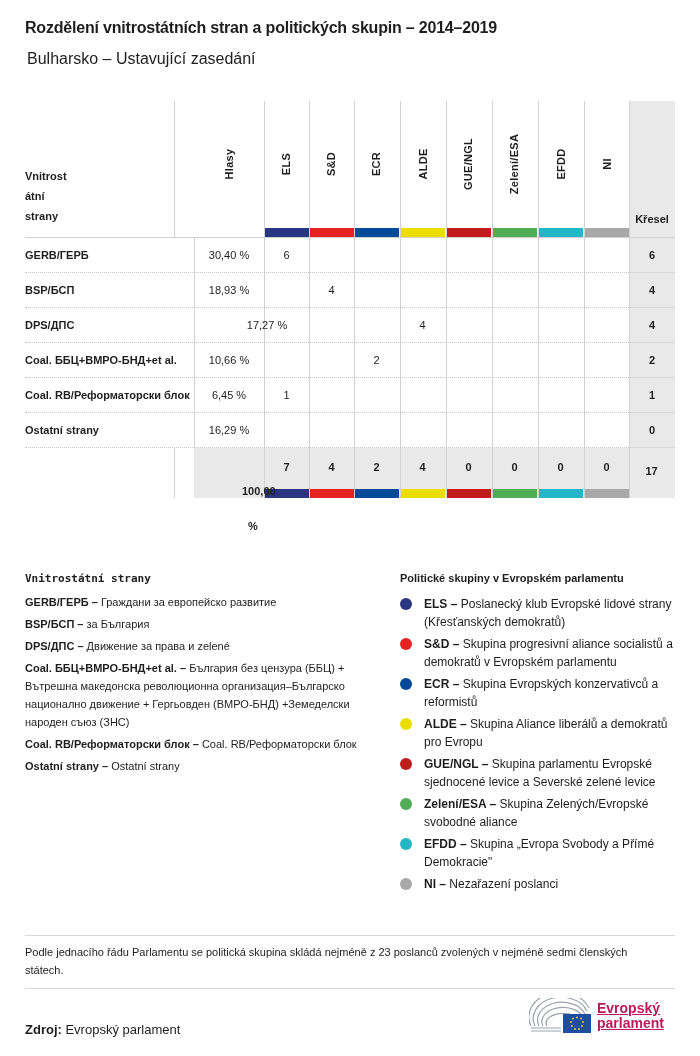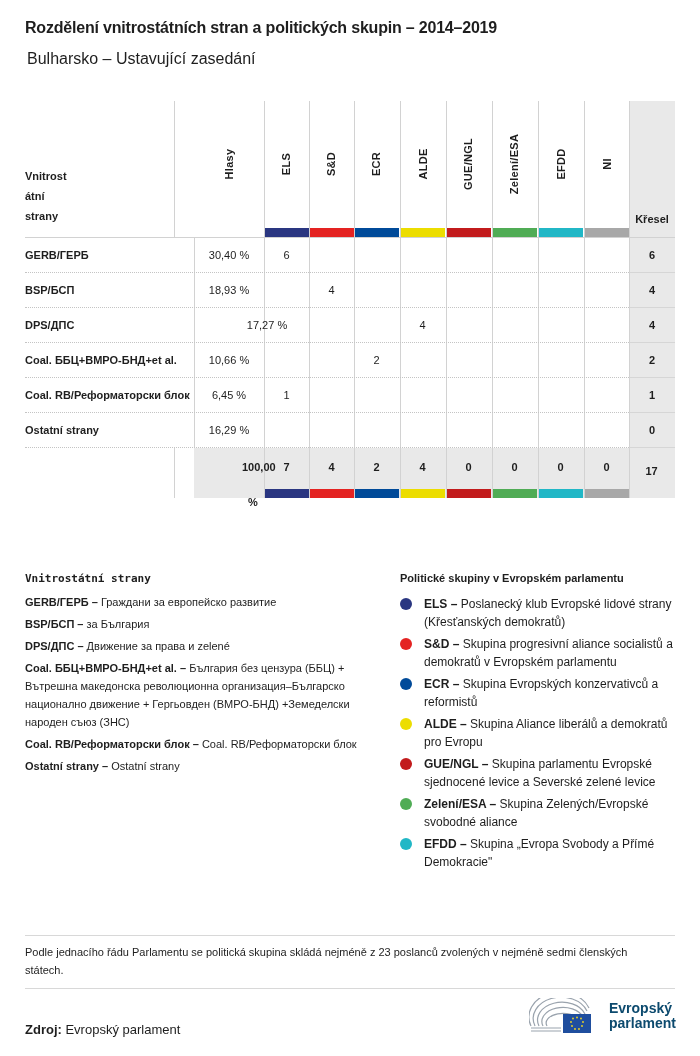--- a/index.html
+++ b/index.html
@@ -31,21 +31,21 @@
   .leg-right { position: absolute; left: 400px; top: 572px; width: 285px; }
   .leg-right h3 { font-size: 11px; font-weight: bold; margin-bottom: 11px; }
   .grp { display: flex; align-items: flex-start; margin-bottom: 4px; }
   .dot { width: 12px; height: 12px; border-radius: 50%; margin-top: 3px; margin-right: 12px; flex: 0 0 12px; }
   .grp p { font-size: 12px; line-height: 18px; }
 
   .rule { position: absolute; left: 25px; width: 650px; height: 1px; background: #d8d8d8; }
   .note { position: absolute; left: 25px; top: 943px; width: 640px; font-size: 11px; line-height: 18px; }
   .source { position: absolute; left: 25px; top: 1022px; font-size: 13px; }
   .logo { position: absolute; left: 529px; top: 998px; display: flex; align-items: center; }
-  .logo-text { font-size: 14px; font-weight: bold; color: #0c4a6e; line-height: 15px; margin-left: 16px; }
+  .logo-text { font-size: 14px; font-weight: bold; color: #be185d; line-height: 15px; margin-left: 4px; text-decoration: underline; }
 </style>
 </head>
 <body>
 
 <div class="title">Rozdělení vnitrostátních stran a politických skupin – 2014–2019</div>
 <div class="subtitle">Bulharsko – Ustavující zasedání</div>
 
 <div class="tbl" id="tbl">
   <div class="hdr-left">
     <div>Vnitrost</div>
@@ -182,21 +182,21 @@
     <div class="cell" style="top: 413px; left: 309px; width: 45px;"></div>
     <div class="cell" style="top: 413px; left: 354px; width: 45px;"></div>
     <div class="cell" style="top: 413px; left: 400px; width: 45px;"></div>
     <div class="cell" style="top: 413px; left: 446px; width: 45px;"></div>
     <div class="cell" style="top: 413px; left: 492px; width: 45px;"></div>
     <div class="cell" style="top: 413px; left: 538px; width: 45px;"></div>
     <div class="cell" style="top: 413px; left: 584px; width: 45px;"></div>
     <div class="cell b" style="top: 413px; left: 629px; width: 46px;">0</div>
     <div class="dotline" style="left: 25px; top: 447px; width: 604px;"></div>
     <div class="hline" style="left: 629px; top: 447px; width: 46px; background: rgb(214, 214, 214);"></div>
-    <div class="cell b" style="top: 450px; left: 194px; width: 70px; padding-left: 48px;">100,00 %</div>
+    <div class="cell b" style="top: 474px; left: 194px; width: 70px; padding-left: 48px;">100,00 %</div>
     <div class="cell b" style="top: 450px; left: 264px; width: 45px;">7</div>
     <div class="cell b" style="top: 450px; left: 309px; width: 45px;">4</div>
     <div class="cell b" style="top: 450px; left: 354px; width: 45px;">2</div>
     <div class="cell b" style="top: 450px; left: 400px; width: 45px;">4</div>
     <div class="cell b" style="top: 450px; left: 446px; width: 45px;">0</div>
     <div class="cell b" style="top: 450px; left: 492px; width: 45px;">0</div>
     <div class="cell b" style="top: 450px; left: 538px; width: 45px;">0</div>
     <div class="cell b" style="top: 450px; left: 584px; width: 45px;">0</div>
     <div class="cell b" style="top: 454px; left: 629px; width: 45px;">17</div>
   </div>
@@ -236,20 +236,24 @@
         <span class="dot" style="background: rgb(194, 27, 28);"></span>
         <p><span class="b">GUE/NGL –</span> <span>Skupina parlamentu Evropské sjednocené levice a Severské zelené levice</span></p>
       </div>
       <div class="grp">
         <span class="dot" style="background: rgb(80, 172, 85);"></span>
         <p><span class="b">Zelení/ESA –</span> <span>Skupina Zelených/Evropské svobodné aliance</span></p>
       </div>
       <div class="grp">
         <span class="dot" style="background: rgb(33, 183, 198);"></span>
         <p><span class="b">EFDD –</span> <span>Skupina „Evropa Svobody a Přímé Demokracie"</span></p>
+      </div>
+      <div class="grp">
+        <span class="dot" style="background: rgb(168, 168, 168);"></span>
+        <p><span class="b">NI –</span> <span>Nezařazení poslanci</span></p>
       </div>
     </div>
 </div>
 
 <div class="rule" style="top:935px;"></div>
 <div class="note">Podle jednacího řádu Parlamentu se politická skupina skládá nejméně z 23 poslanců zvolených v nejméně sedmi členských státech.</div>
 <div class="rule" style="top:988px;"></div>
 
 <div class="source">
   <span class="b">Zdroj:</span><span> Evropský parlament</span>

